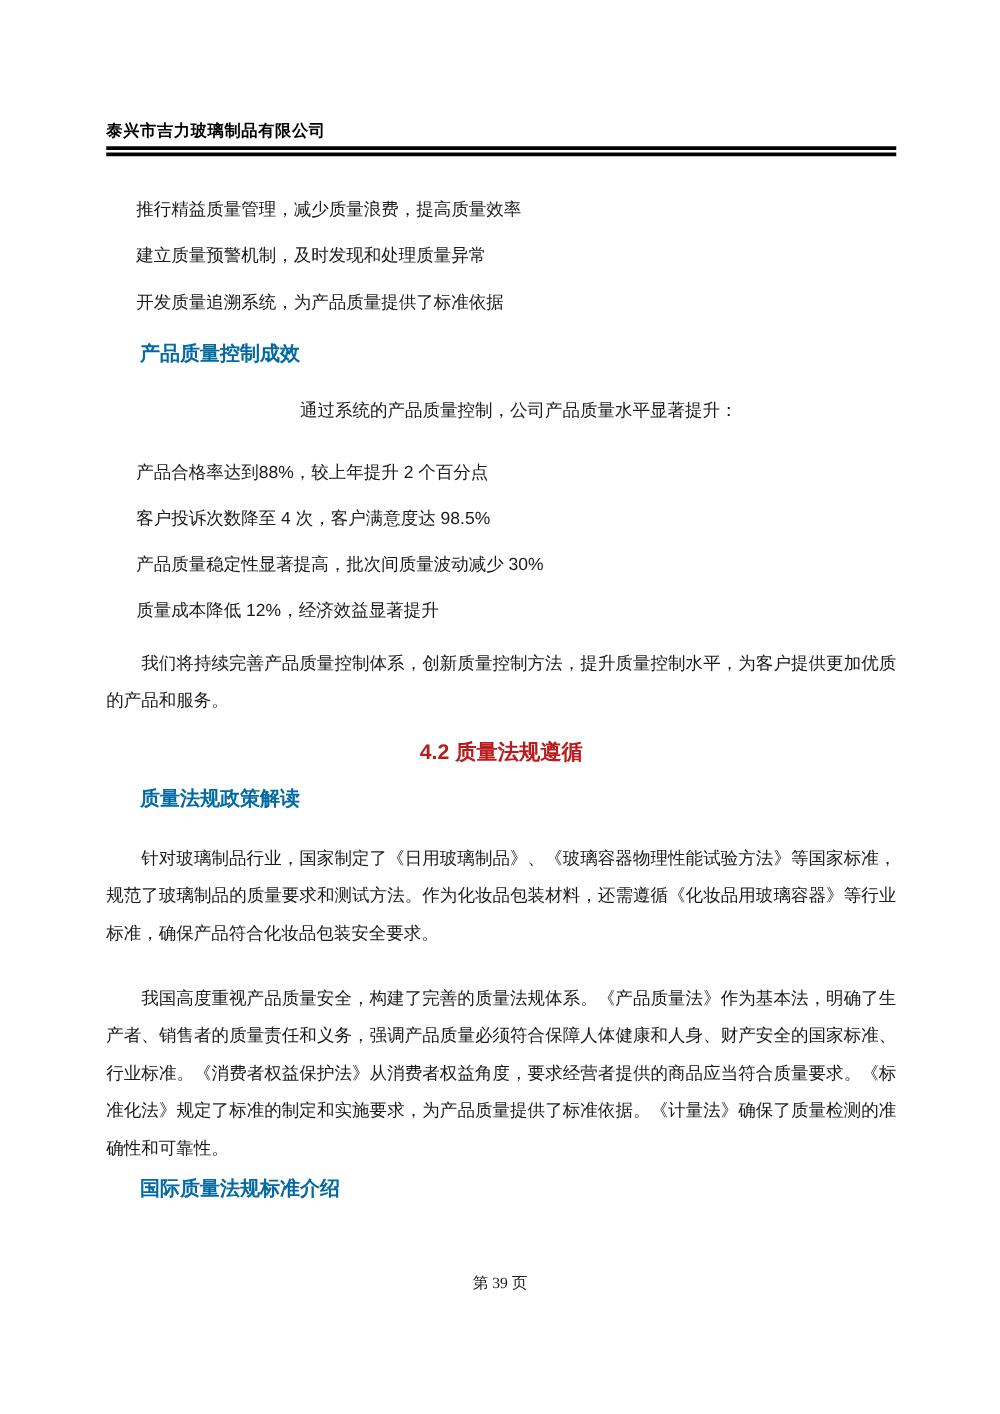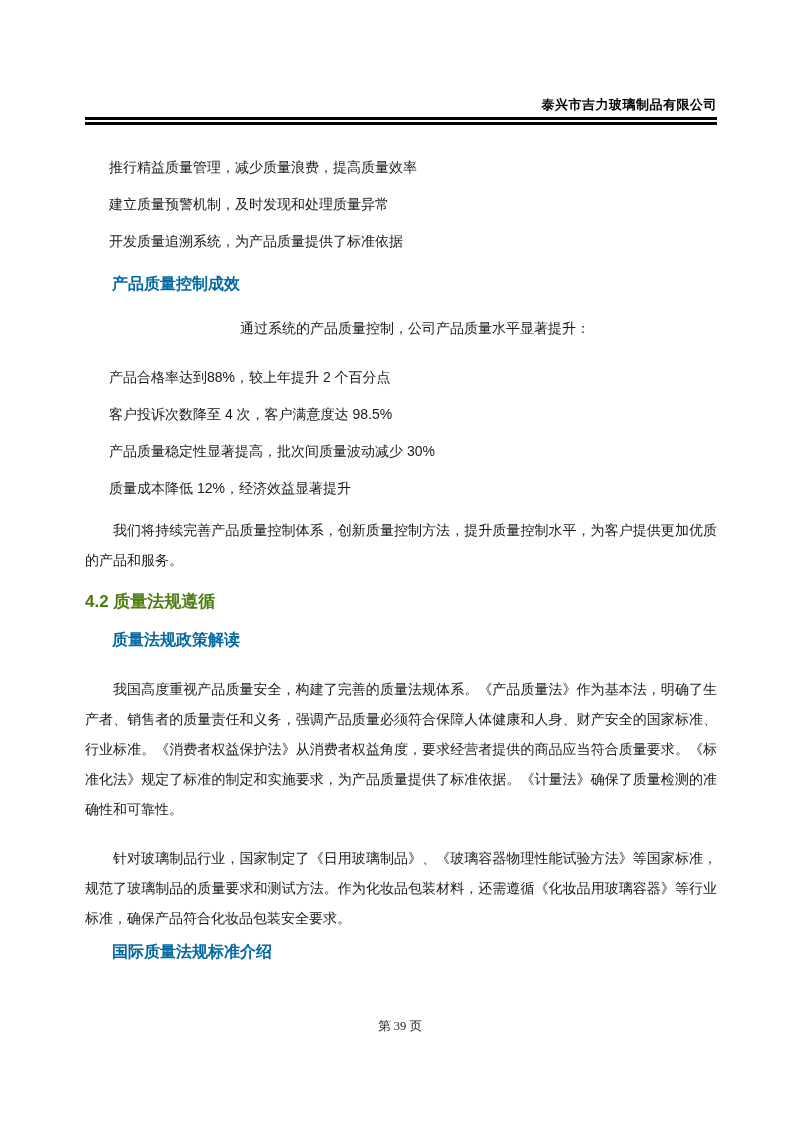--- a/index.html
+++ b/index.html
@@ -16,21 +16,21 @@
     background: #ffffff;
     color: #1a1a1a;
     font-family: "Liberation Sans", sans-serif;
     box-sizing: border-box;
     padding: 0 83px 0 85px;
     overflow: hidden;
   }
   
   .header-company {
     padding-top: 96px;
-    text-align: right;
+    text-align: left;
     font-size: 13px;
     font-weight: 700;
     color: #000000;
     letter-spacing: 0.5px;
   }
   .double-rule {
     margin-top: 3px;
     height: 8px;
     box-sizing: border-box;
     border-top: 3px solid #000000;
@@ -47,22 +47,23 @@
     margin: 0 0 16px 24px;
     white-space: nowrap;
   }
   .metric-group .line:first-child {
     margin-top: 28px;
   }
   h2.sec {
     font-size: 17px;
     line-height: 25px;
     font-weight: 700;
-    color: #4d7c0f;
+    color: #b91c1c;
     margin: 14px 0 0 0;
+    text-align: center;
   }
   h3.sub {
     font-size: 16px;
     line-height: 24px;
     font-weight: 700;
     color: #0369a1;
     margin: 20px 0 0 27px;
   }
   h3.sub.policy { margin-top: 14px; }
   h3.sub.intl   { margin-top: 7px; }
@@ -118,23 +119,23 @@
       <p class="line">产品质量稳定性显著提高，批次间质量波动减少 30%</p>
       <p class="line">质量成本降低 12%，经济效益显著提升</p>
     </div>
 
     <p class="para closing">我们将持续完善产品质量控制体系，创新质量控制方法，提升质量控制水平，为客户提供更加优质的产品和服务。</p>
 
     <h2 class="sec">4.2 质量法规遵循</h2>
 
     <h3 class="sub policy">质量法规政策解读</h3>
 
+    <p class="para industry">针对玻璃制品行业，国家制定了《日用玻璃制品》、《玻璃容器物理性能试验方法》等国家标准，规范了玻璃制品的质量要求和测试方法。作为化妆品包装材料，还需遵循《化妆品用玻璃容器》等行业标准，确保产品符合化妆品包装安全要求。</p>
+
     <p class="para">我国高度重视产品质量安全，构建了完善的质量法规体系。《产品质量法》作为基本法，明确了生产者、销售者的质量责任和义务，强调产品质量必须符合保障人体健康和人身、财产安全的国家标准、行业标准。《消费者权益保护法》从消费者权益角度，要求经营者提供的商品应当符合质量要求。《标准化法》规定了标准的制定和实施要求，为产品质量提供了标准依据。《计量法》确保了质量检测的准确性和可靠性。</p>
-
-    <p class="para industry">针对玻璃制品行业，国家制定了《日用玻璃制品》、《玻璃容器物理性能试验方法》等国家标准，规范了玻璃制品的质量要求和测试方法。作为化妆品包装材料，还需遵循《化妆品用玻璃容器》等行业标准，确保产品符合化妆品包装安全要求。</p>
 
     <h3 class="sub intl">国际质量法规标准介绍</h3>
 
   </main>
 
   <div class="footer">
     <span>第 39 页</span>
   </div>
 
 </div>

